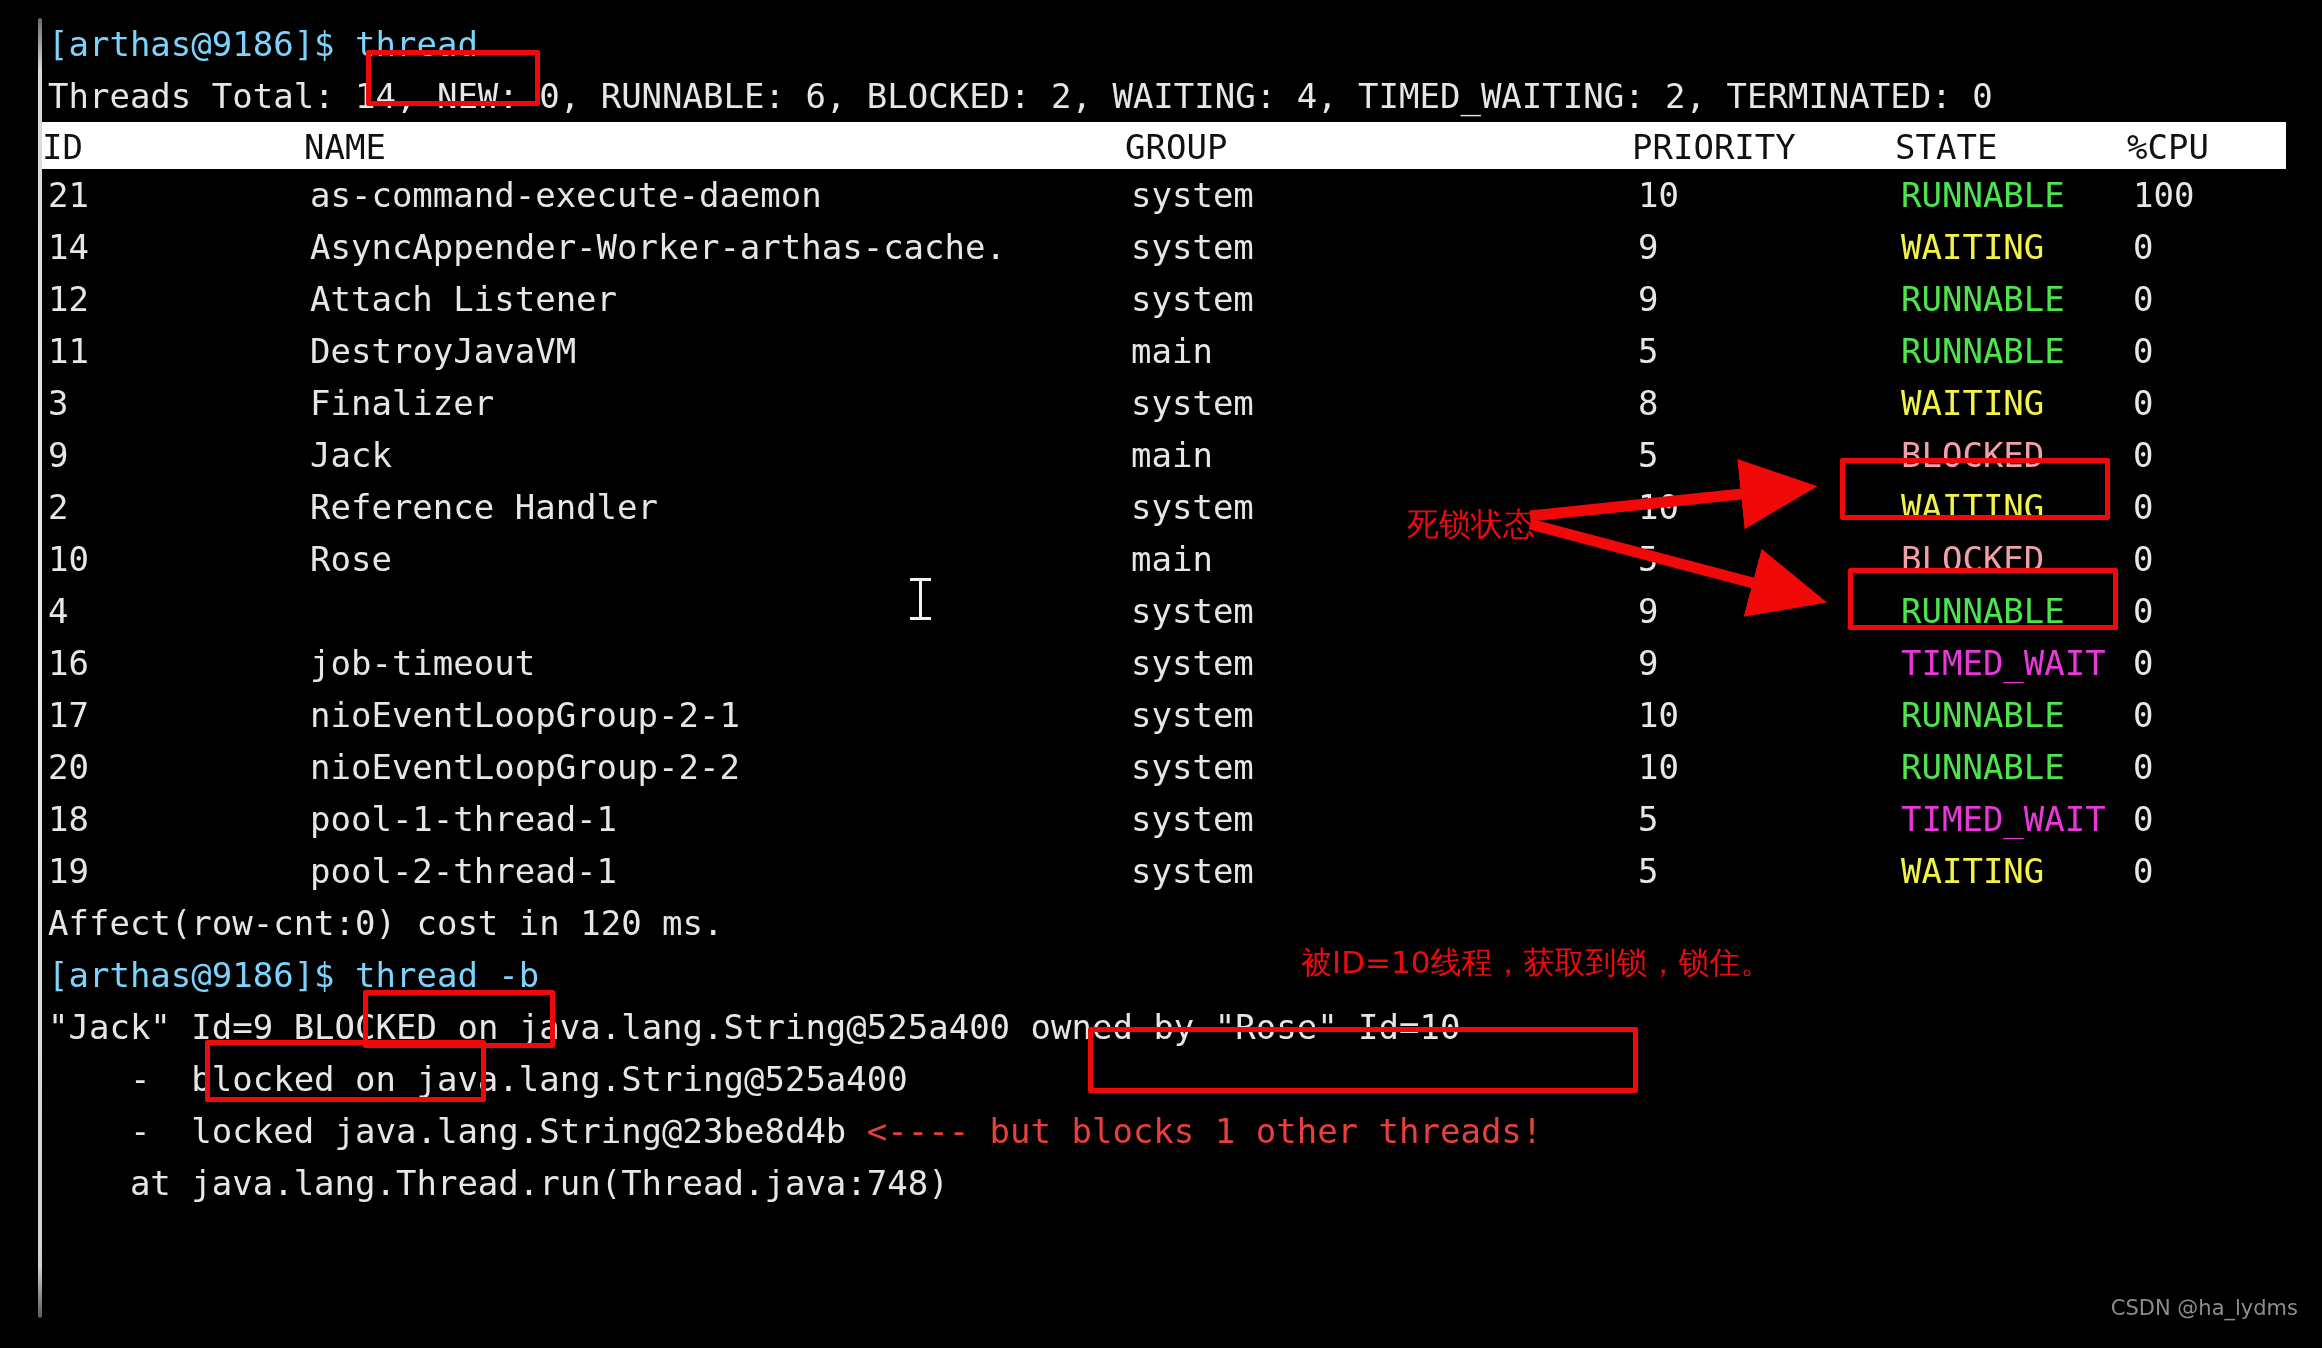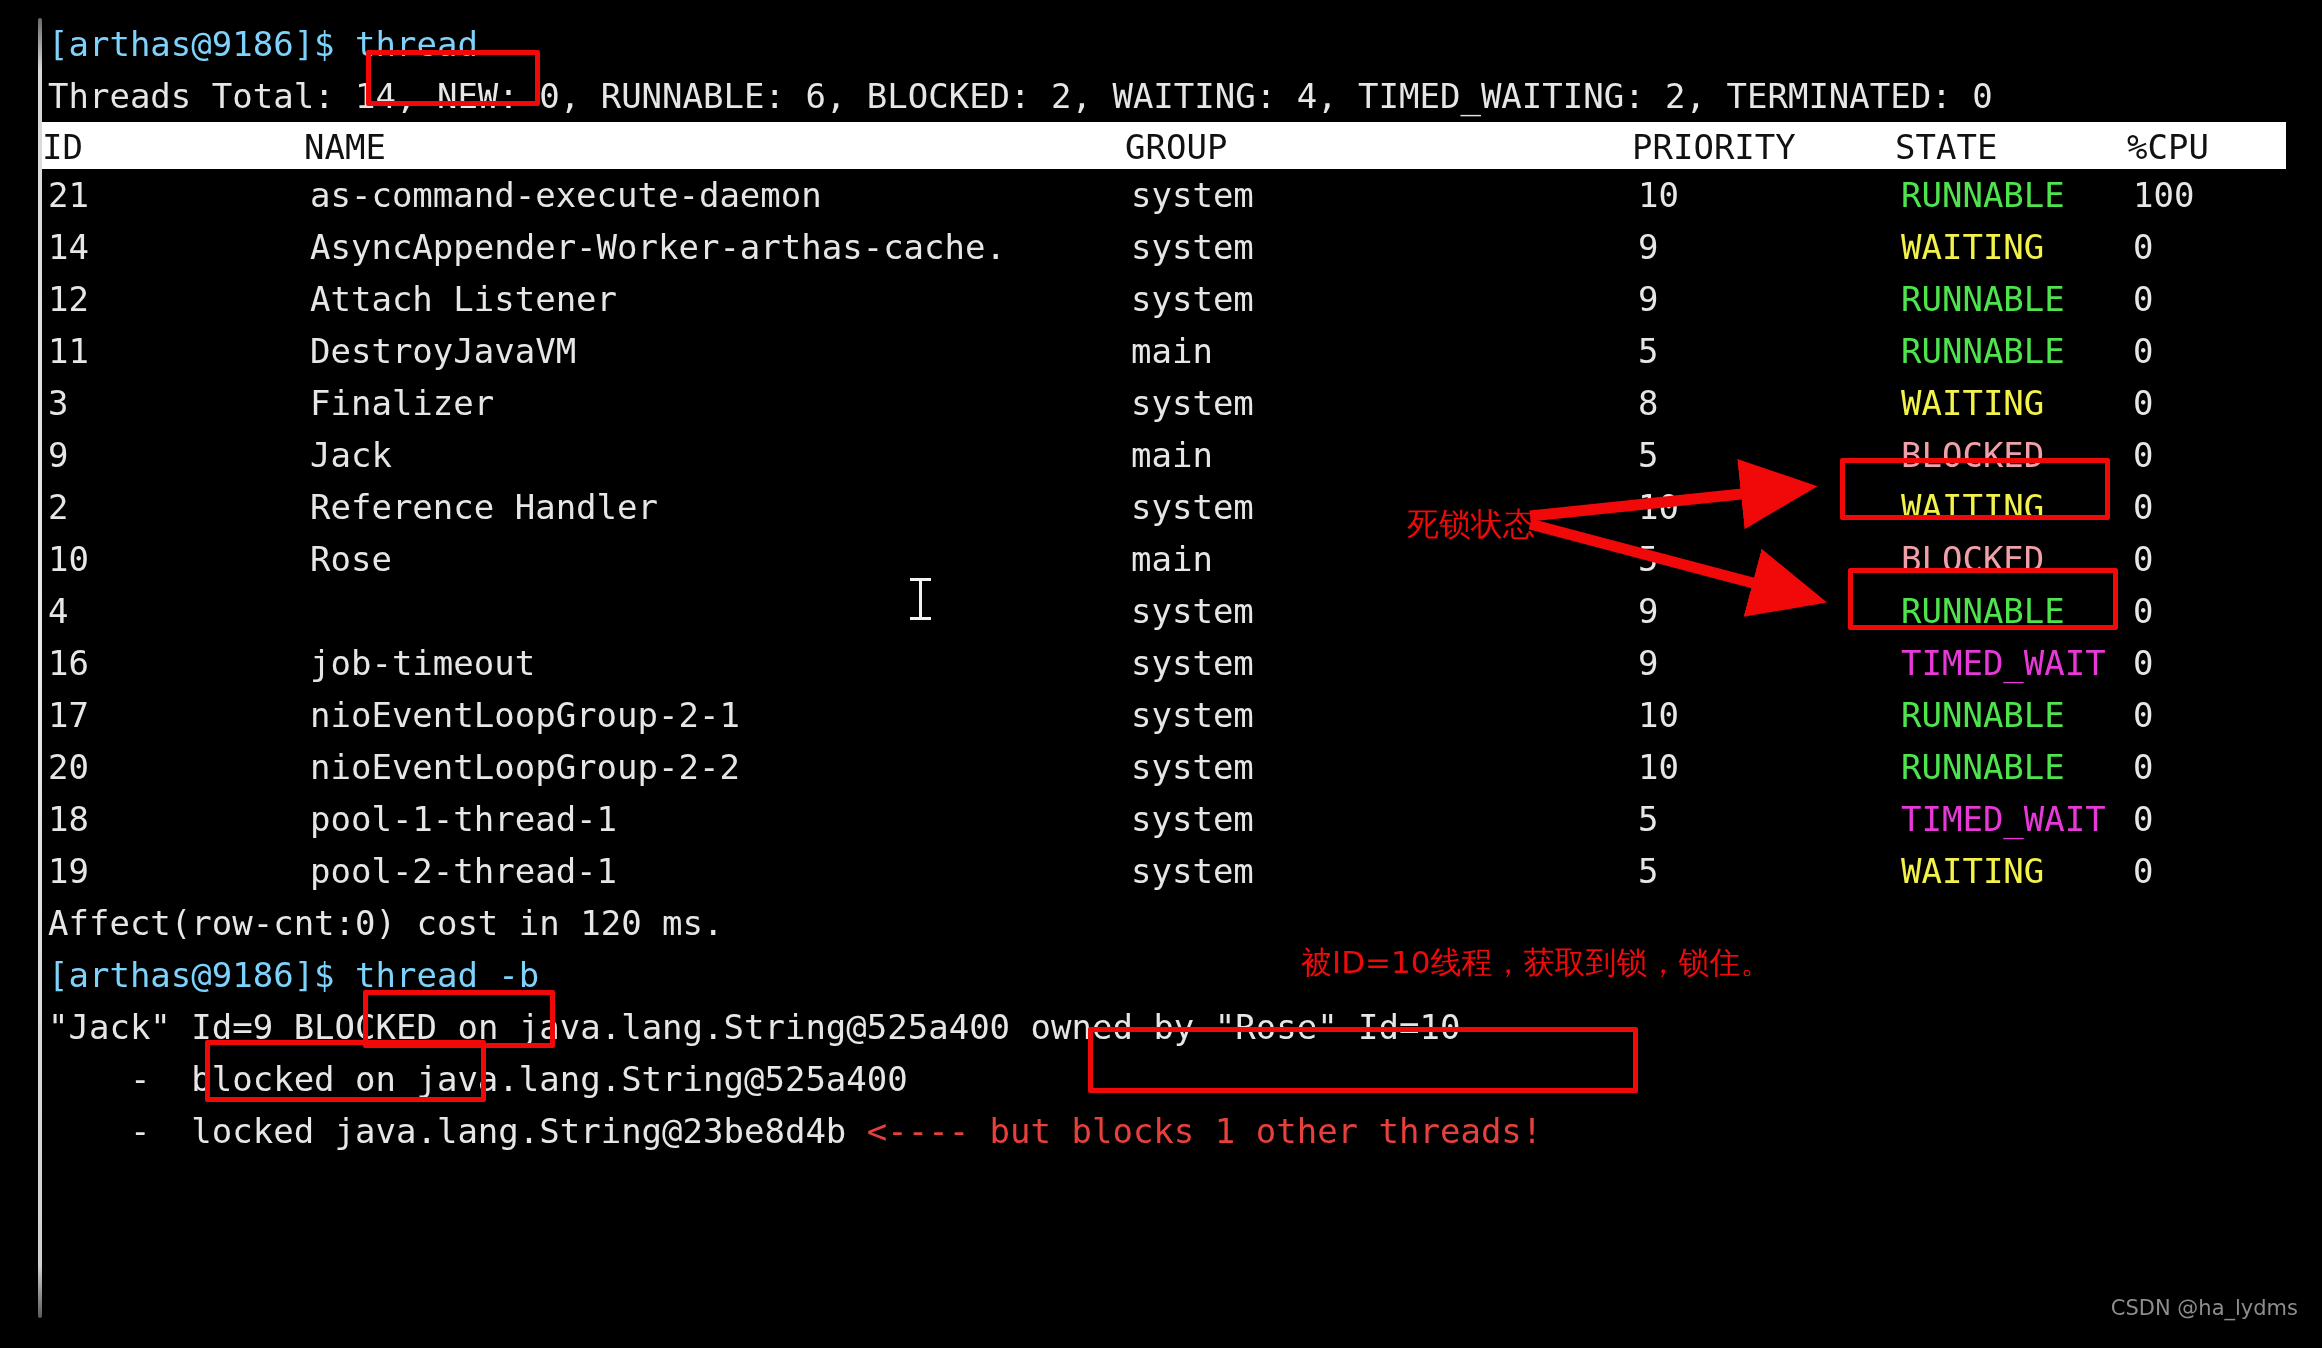--- a/index.html
+++ b/index.html
@@ -178,20 +178,21 @@
       </div>
 
     <div class="line">Affect(row-cnt:0) cost in 120 ms.</div>
 
     <div class="line"><span class="c-white">[arthas@9186]$ </span><span class="c-white">thread -b</span></div>
 
     <div class="line"><span>"Jack" </span><span>Id=9 BLOCKED</span><span> on java.lang.String@525a400 </span><span>owned by "Rose" Id=10</span></div>
 
     <div class="line">    -  blocked on java.lang.String@525a400</div>
     <div class="line"><span>    -  locked java.lang.String@23be8d4b </span><span class="c-red">&lt;---- but blocks 1 other threads!</span></div>
+    <div class="line">    at java.lang.Thread.run(Thread.java:748)</div>
 
   </div>
 
   <div class="cursor-ibeam"></div>
 
   <div class="redbox" style="left:366px;  top:50px;  width:174px; height:56px;"></div>
   <div class="redbox" style="left:1840px; top:458px; width:270px; height:62px;"></div>
   <div class="redbox" style="left:1848px; top:568px; width:270px; height:62px;"></div>
   <div class="redbox" style="left:363px;  top:990px; width:192px; height:58px;"></div>
   <div class="redbox" style="left:205px;  top:1040px;width:281px; height:62px;"></div>

